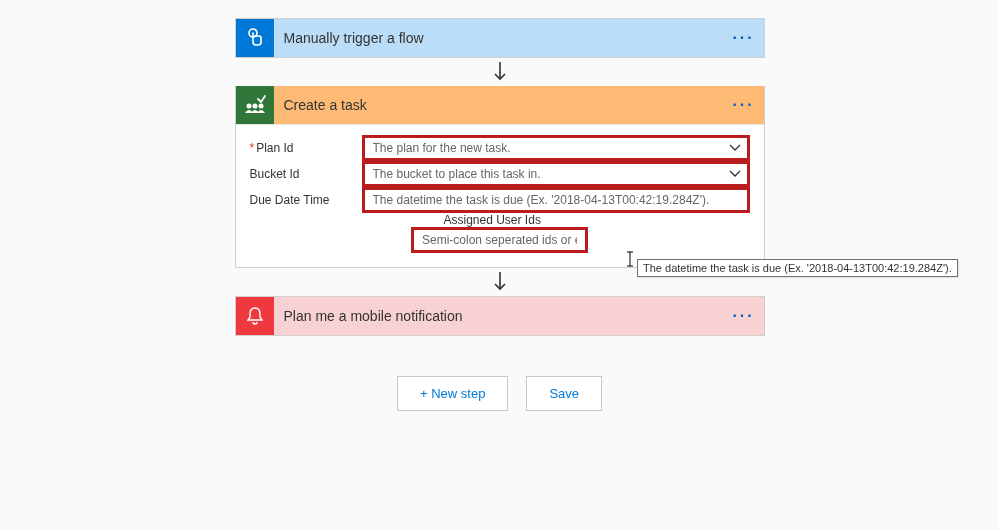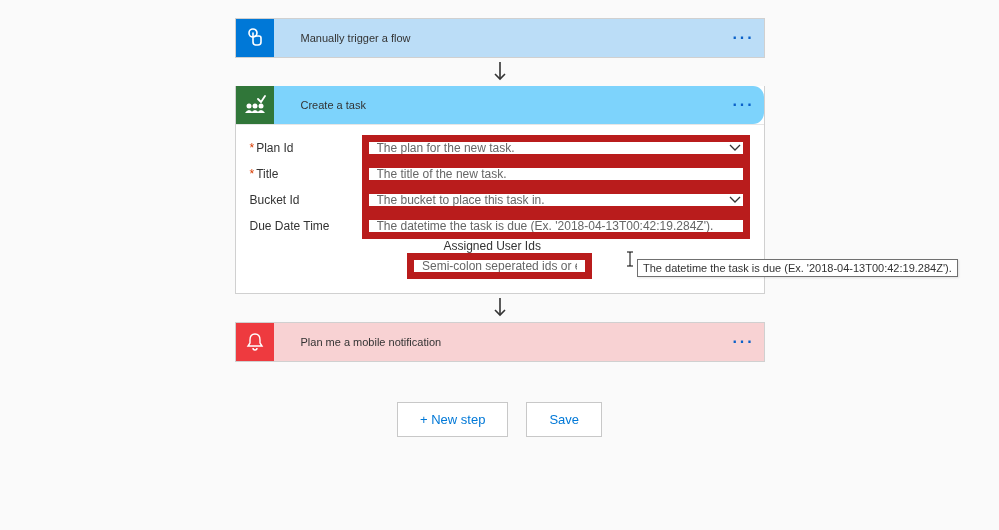--- a/index.html
+++ b/index.html
@@ -31,36 +31,36 @@
   .card-header .icon-box {
     width: 38px;
     height: 38px;
     display: flex;
     align-items: center;
     justify-content: center;
     flex-shrink: 0;
   }
   .card-header .title {
     flex: 1;
-    padding-left: 27px;
-    font-size: 11px;
+    padding-left: 10px;
+    font-size: 14px;
     color: #333;
   }
   .card-header .more {
     width: 40px;
     text-align: center;
     color: #0b61c9;
     font-size: 16px;
     letter-spacing: 2px;
     font-weight: bold;
     cursor: pointer;
   }
   .trigger .card-header { background: #bbddf7; }
   .trigger .icon-box { background: #0078d7; }
-  .action .card-header { background: #7dd3fc; border-radius: 11px; }
+  .action .card-header { background: #fdba74; }
   .action .icon-box { background: #307639; }
   .notify .card-header { background: #f8d2d3; }
   .notify .icon-box { background: #ee3a3f; }
   .action { border-top: none; }
   .card-body {
     padding: 10px 14px 14px 14px;
     border-top: 1px solid #e6e6e6;
   }
   .field-row {
     display: flex;
@@ -74,21 +74,21 @@
     flex-shrink: 0;
   }
   .field-label .req { color: #d83b01; margin-right: 2px; }
   .field-input-wrap {
     flex: 1;
     position: relative;
   }
   .field-input {
     width: 100%;
     height: 26px;
-    border: 7px solid #b91c1c;
+    border: 3px solid #b91c1c;
     padding: 0 8px;
     font-size: 12px;
     color: #444;
     font-family: inherit;
   }
   .field-input::placeholder { color: #666; }
   .select-wrap .field-input { padding-right: 28px; }
   .chevron {
     position: absolute;
     right: 8px;
@@ -185,26 +185,20 @@
         <div class="field-input-wrap select-wrap">
           <input class="field-input" readonly="" placeholder="The plan for the new task." style="">
           <span class="chevron">
             <svg width="14" height="10" viewBox="0 0 14 10">
                 <polyline points="2,2 7,7 12,2" fill="none" stroke="#333" stroke-width="1.3"></polyline>
               </svg>
           </span>
         </div>
       </div>
 
-      <div class="field-row">
-        <div class="field-label"><span class="req">*</span><span>Title</span></div>
-        <div class="field-input-wrap">
-          <input class="field-input" placeholder="The title of the new task." style="">
-        </div>
-      </div>
 
       <div class="field-row">
         <div class="field-label"><span>Bucket Id</span></div>
         <div class="field-input-wrap select-wrap">
           <input class="field-input" readonly="" placeholder="The bucket to place this task in." style="">
           <span class="chevron">
             <svg width="14" height="10" viewBox="0 0 14 10">
                 <polyline points="2,2 7,7 12,2" fill="none" stroke="#333" stroke-width="1.3"></polyline>
               </svg>
           </span>

